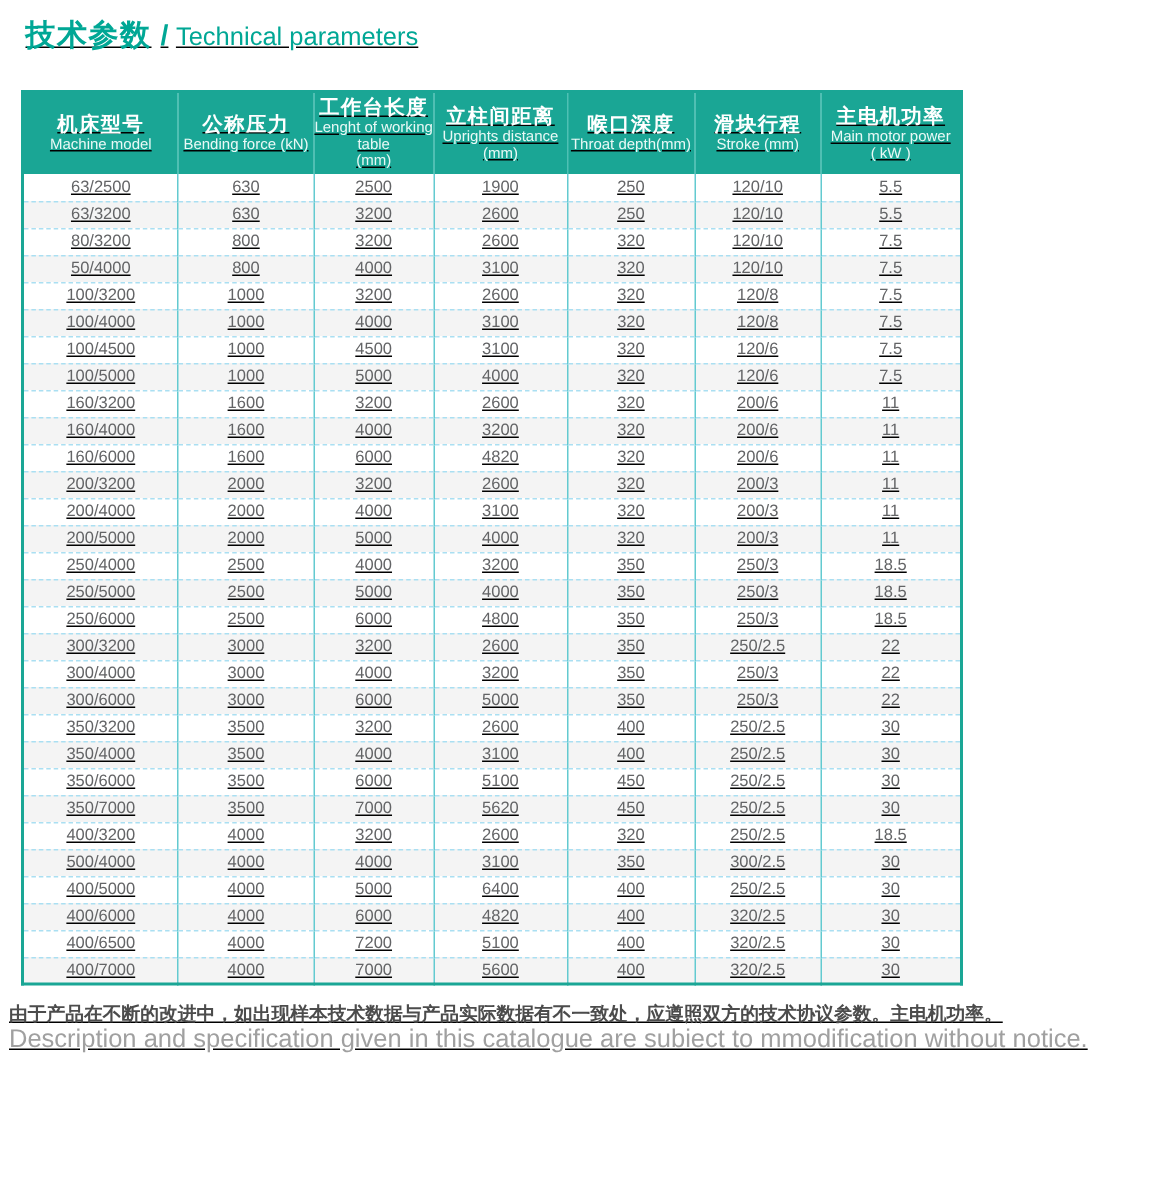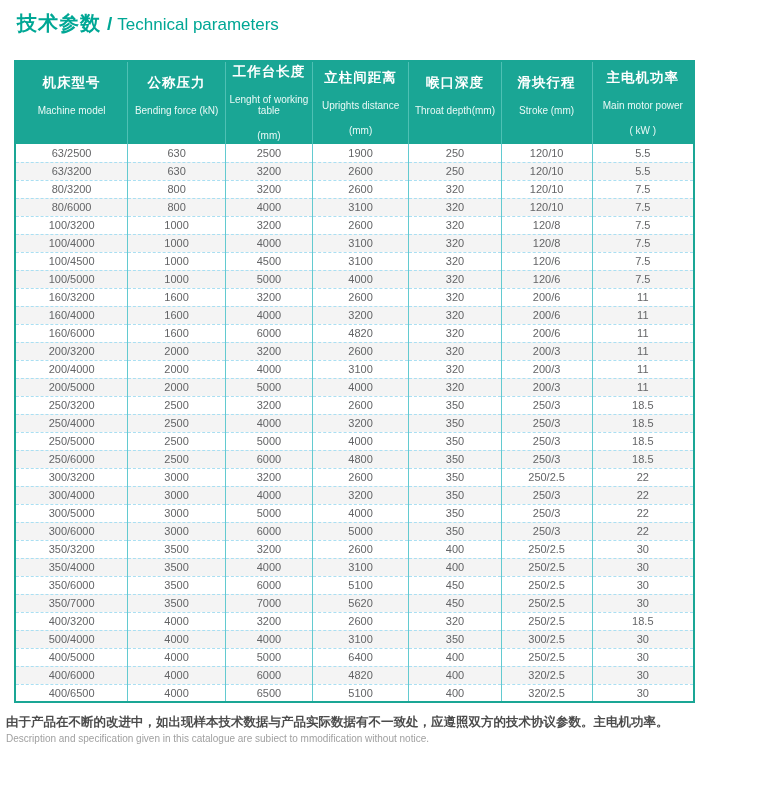--- a/index.html
+++ b/index.html
@@ -2,36 +2,36 @@
 <html><head>
 <meta charset="utf-8">
 <style>
   * { box-sizing: border-box; }
   html, body {
     margin: 0; padding: 0;
     background: #ffffff;
     width: 780px; height: 792px;
     font-family: "Liberation Sans", sans-serif;
   }
-  .page { width: 780px; height: 792px; overflow: hidden; }
+  .page { width: 780px; height: 792px; overflow: hidden; text-decoration: underline; }
 
   
   .title-row {
     padding: 10px 14px 0 17px;
     color: #00a795;
     white-space: nowrap;
   }
   .title-zh { font-size: 20px; font-weight: bold; letter-spacing: 1px; }
   .title-slash { font-size: 19px; font-weight: bold; margin: 0 5px 0 6px; }
   .title-en { font-size: 17px; }
 
   
   table.params {
     margin: 23px 14px 0 14px;
-    width: 681px;
+    width: 628px;
     table-layout: fixed;
     border-collapse: collapse;
     border: 2px solid #1aa695;
   }
   thead th {
     background: #1aa695;
     height: 48px;
     padding: 2px 0 3px 0;
     vertical-align: middle;
     border-left: 1px solid #4fc0b4;
@@ -39,21 +39,20 @@
   thead th:first-child { border-left: none; }
   .th-zh {
     display: block;
     font-size: 13.5px; font-weight: bold; color: #ffffff;
     letter-spacing: 1px; line-height: 16px;
   }
   .th-en {
     display: block;
     font-size: 10px; font-weight: normal; color: #e9f9f6;
     line-height: 11px;
-    margin-top: 14px;
   }
   tbody td {
     height: 18px;
     padding: 0 2px;
     text-align: center;
     font-size: 11px;
     color: #636466;
     line-height: 12px;
     border-left: 1px solid #63cad0;
     border-top: 1px dashed #aadff2;
@@ -64,21 +63,21 @@
 
   
   .footer {
     margin: 12px 14px 0 6px;
   }
   .footer-zh {
     font-size: 12.5px; font-weight: bold; color: #4c4c4c;
     line-height: 15px;
   }
   .footer-en {
-    font-size: 10px; color: #a0a0a0;
+    font-size: 17px; color: #a0a0a0;
     line-height: 14px; margin-top: 2px;
   }
 </style>
 </head>
 <body>
 
 <div class="page">
 
   <div class="title-row">
     <span class="title-zh">技术参数</span><span class="title-slash">/</span><span class="title-en">Technical parameters</span>
@@ -155,21 +154,21 @@
         <tr>
           <td>80/3200</td>
           <td>800</td>
           <td>3200</td>
           <td>2600</td>
           <td>320</td>
           <td>120/10</td>
           <td>7.5</td>
         </tr>
         <tr>
-          <td>80/6000</td>
+          <td>50/4000</td>
           <td>800</td>
           <td>4000</td>
           <td>3100</td>
           <td>320</td>
           <td>120/10</td>
           <td>7.5</td>
         </tr>
         <tr>
           <td>100/3200</td>
           <td>1000</td>
@@ -254,29 +253,20 @@
         <tr>
           <td>200/5000</td>
           <td>2000</td>
           <td>5000</td>
           <td>4000</td>
           <td>320</td>
           <td>200/3</td>
           <td>11</td>
         </tr>
         <tr>
-          <td>250/3200</td>
-          <td>2500</td>
-          <td>3200</td>
-          <td>2600</td>
-          <td>350</td>
-          <td>250/3</td>
-          <td>18.5</td>
-        </tr>
-        <tr>
           <td>250/4000</td>
           <td>2500</td>
           <td>4000</td>
           <td>3200</td>
           <td>350</td>
           <td>250/3</td>
           <td>18.5</td>
         </tr>
         <tr>
           <td>250/5000</td>
@@ -303,29 +293,20 @@
           <td>2600</td>
           <td>350</td>
           <td>250/2.5</td>
           <td>22</td>
         </tr>
         <tr>
           <td>300/4000</td>
           <td>3000</td>
           <td>4000</td>
           <td>3200</td>
-          <td>350</td>
-          <td>250/3</td>
-          <td>22</td>
-        </tr>
-        <tr>
-          <td>300/5000</td>
-          <td>3000</td>
-          <td>5000</td>
-          <td>4000</td>
           <td>350</td>
           <td>250/3</td>
           <td>22</td>
         </tr>
         <tr>
           <td>300/6000</td>
           <td>3000</td>
           <td>6000</td>
           <td>5000</td>
           <td>350</td>
@@ -400,22 +381,31 @@
           <td>4000</td>
           <td>6000</td>
           <td>4820</td>
           <td>400</td>
           <td>320/2.5</td>
           <td>30</td>
         </tr>
         <tr>
           <td>400/6500</td>
           <td>4000</td>
-          <td>6500</td>
+          <td>7200</td>
           <td>5100</td>
+          <td>400</td>
+          <td>320/2.5</td>
+          <td>30</td>
+        </tr>
+        <tr>
+          <td>400/7000</td>
+          <td>4000</td>
+          <td>7000</td>
+          <td>5600</td>
           <td>400</td>
           <td>320/2.5</td>
           <td>30</td>
         </tr>
       </tbody>
   </table>
 
   <div class="footer">
     <div class="footer-zh">由于产品在不断的改进中，如出现样本技术数据与产品实际数据有不一致处，应遵照双方的技术协议参数。主电机功率。</div>
     <div class="footer-en">Description and specification given in this catalogue are subiect to mmodification without notice.</div>

